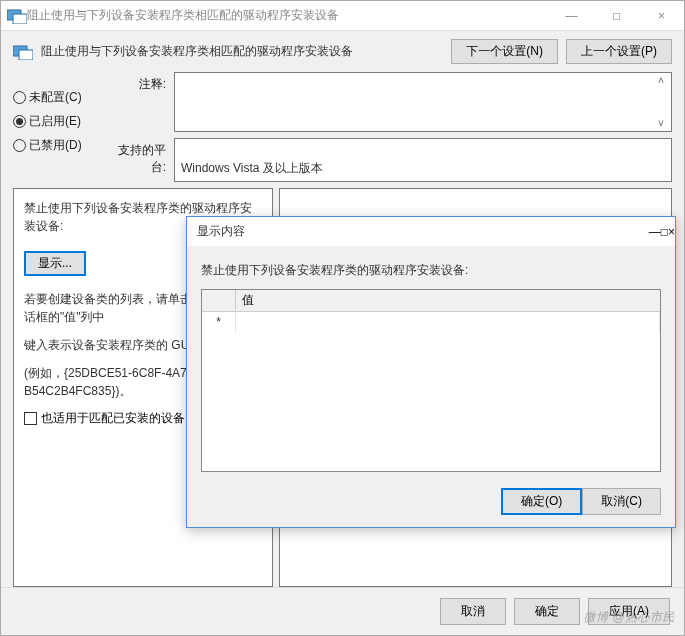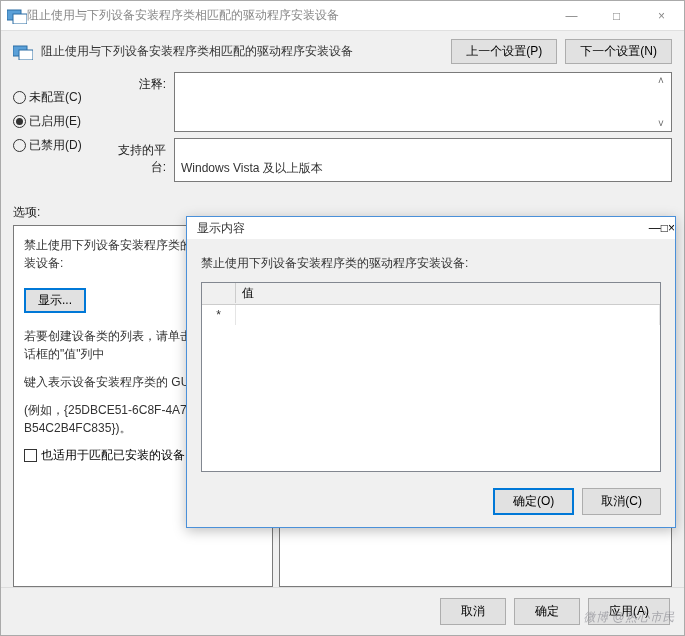--- a/index.html
+++ b/index.html
@@ -29,32 +29,32 @@
 .help-box { flex: 1; background: #fff; border: 1px solid #7a7a7a; }
 .show-btn { background: #e1e1e1; border: 2px solid #0078d7; padding: 2px 12px; margin-top: 6px; }
 .options-box p { margin: 0 0 10px; color: #333; line-height: 1.5; }
 .checkbox-row { display: flex; align-items: center; gap: 4px; margin-top: 4px; }
 .checkbox { width: 13px; height: 13px; border: 1px solid #333; background: #fff; }
 .footer { padding: 10px 14px; display: flex; justify-content: flex-end; gap: 8px; border-top: 1px solid #ddd; }
 .footer-btn { background: #e1e1e1; border: 1px solid #adadad; padding: 4px 20px; }
 
 
 .modal { position: absolute; left: 186px; top: 216px; width: 490px; height: 312px; background: #f0f0f0; border: 1px solid #4a90d9; box-shadow: 0 3px 12px rgba(0,0,0,0.25); display: flex; flex-direction: column; }
-.modal-titlebar { height: 22px; background: #fff; display: flex; align-items: center; padding-left: 10px; }
+.modal-titlebar { height: 29px; background: #fff; display: flex; align-items: center; padding-left: 10px; }
 .modal-titlebar .title { flex: 1; color: #333; }
 .modal-body { flex: 1; padding: 16px 14px 8px; background: #f0f0f0; display: flex; flex-direction: column; }
 .modal-body .instr { margin-bottom: 10px; color: #333; }
 .grid { flex: 1; background: #fff; border: 1px solid #828790; }
 .grid-head { display: flex; background: #f0f0f0; border-bottom: 1px solid #ccc; }
 .grid-head .hcell0 { width: 34px; border-right: 1px solid #ccc; height: 20px; }
 .grid-head .hcell1 { flex: 1; padding: 2px 6px; }
 .grid-row { display: flex; height: 20px; }
 .grid-row .rcell0 { width: 34px; border-right: 1px solid #e5e5e5; display:flex; align-items:center; justify-content:center; color:#333;}
 .grid-row .rcell1 { flex: 1; border-right: 1px solid #e5e5e5; }
-.modal-footer { padding: 8px 14px 12px; display: flex; justify-content: flex-end; gap: 8px; }
+.modal-footer { padding: 8px 14px 12px; display: flex; justify-content: flex-end; gap: 0; }
 .modal-footer .ok { border: 2px solid #0078d7; background: #e1e1e1; padding: 3px 18px; }
 .modal-footer .cancel { border: 1px solid #adadad; background: #e1e1e1; padding: 0 18px; }
 .watermark { position: absolute; right: 10px; bottom: 10px; color: rgba(120,120,130,0.55); font-size: 12px; font-style: italic; letter-spacing: 0.5px; }
 </style>
 </head>
 <body>
 
 <div class="window">
   <div class="titlebar">
     <svg class="header-icon" viewBox="0 0 20 16">
@@ -66,22 +66,22 @@
     <div class="btn">□</div>
     <div class="btn">×</div>
   </div>
 
   <div class="header-row">
     <svg class="header-icon" viewBox="0 0 20 16">
         <rect x="0" y="2" width="14" height="10" fill="#5aa0d8" stroke="#2b6ca3"></rect>
         <rect x="6" y="6" width="14" height="10" fill="#fff" stroke="#2b6ca3"></rect>
       </svg>
     <span class="header-text">阻止使用与下列设备安装程序类相匹配的驱动程序安装设备</span>
+    <button class="nav-btn">下一个设置(N)</button>
     <button class="nav-btn">上一个设置(P)</button>
-    <button class="nav-btn">下一个设置(N)</button>
   </div>
 
   <div class="main">
     <div class="left-col">
       <div class="radio-row">
         <span class="radio"></span>
         <span>未配置(C)</span>
       </div>
       <div class="radio-row">
         <span class="radio checked"></span>
@@ -100,21 +100,20 @@
           <span class="scroll-arrow" style="bottom:2px">˅</span>
         </div>
       </div>
       <div class="field-row">
         <span class="field-label">支持的平台:</span>
         <div class="platform">Windows Vista 及以上版本</div>
       </div>
     </div>
   </div>
 
-  <div class="options-label">选项:</div>
 
   <div class="lower">
     <div class="options-box">
       <p>禁止使用下列设备安装程序类的驱动程序安装设备:</p>
       <button class="show-btn">显示...</button>
       <p style="margin-top:14px">若要创建设备类的列表，请单击"显示内容"对话框的"值"列中</p>
       <p>键入表示设备安装程序类的 GUID</p>
       <p>(例如，{25DBCE51-6C8F-4A72-B54C2B4FC835})。</p>
       <div class="checkbox-row">
         <span class="checkbox"></span>

